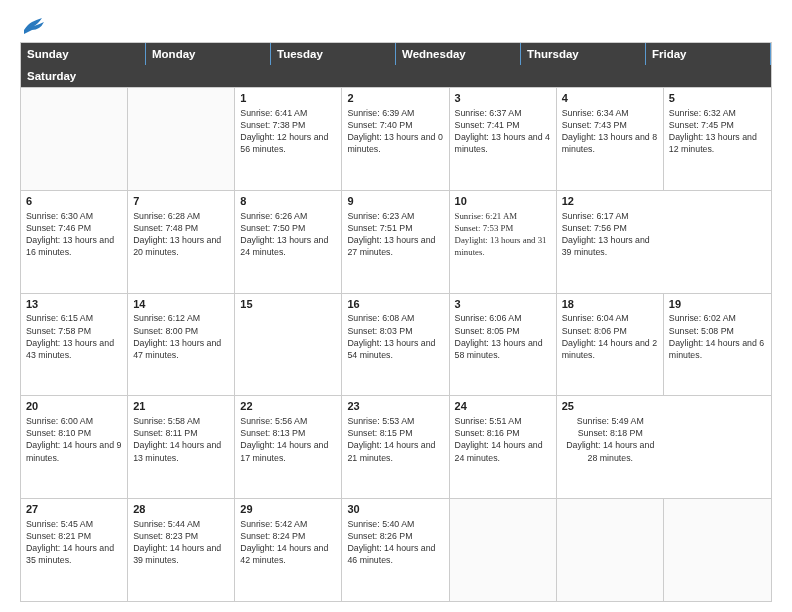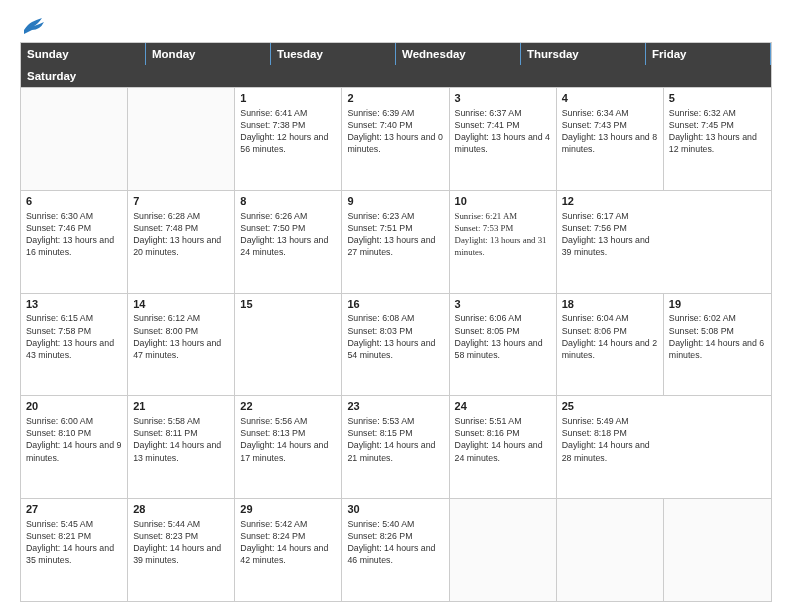--- a/index.html
+++ b/index.html
@@ -291,21 +291,21 @@
 Daylight: 14 hours and 21 minutes.</div>
           </div>
           <div class="cal-cell">
             <span class="cal-day-num">24</span>
             <div class="cal-info" style="white-space: pre-line;">Sunrise: 5:51 AM
 Sunset: 8:16 PM
 Daylight: 14 hours and 24 minutes.</div>
           </div>
           <div class="cal-cell">
             <span class="cal-day-num">25</span>
-            <div class="cal-info" style="white-space: pre-line;">Sunrise: 5:49 AM
+            <div class="cal-info" style="white-space: pre-line; text-align: center;">Sunrise: 5:49 AM
 Sunset: 8:18 PM
 Daylight: 14 hours and 28 minutes.</div>
           </div>
         </div>
         <div class="cal-week">
           <div class="cal-cell">
             <span class="cal-day-num">27</span>
             <div class="cal-info" style="white-space: pre-line;">Sunrise: 5:45 AM
 Sunset: 8:21 PM
 Daylight: 14 hours and 35 minutes.</div>

